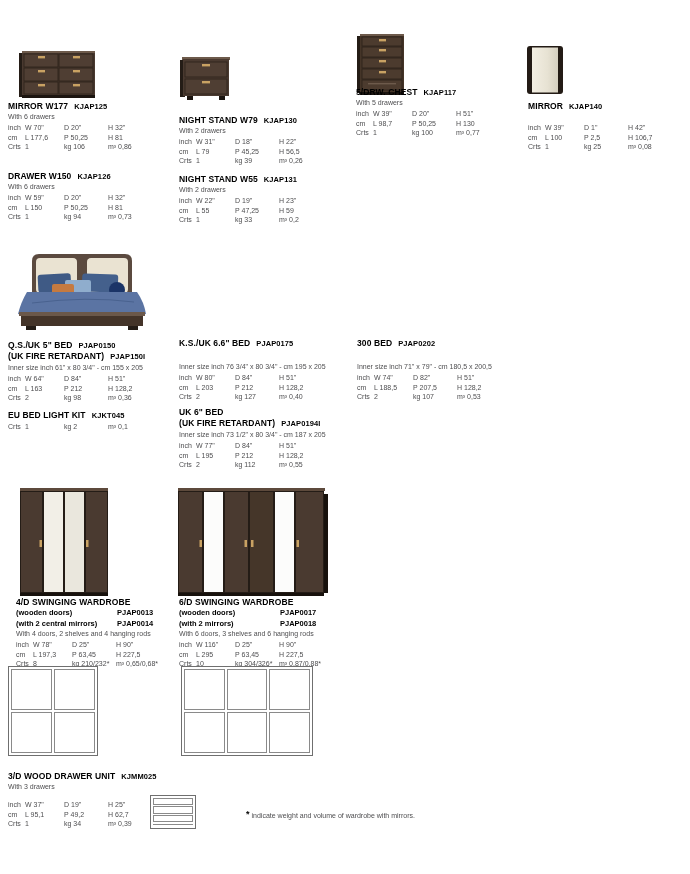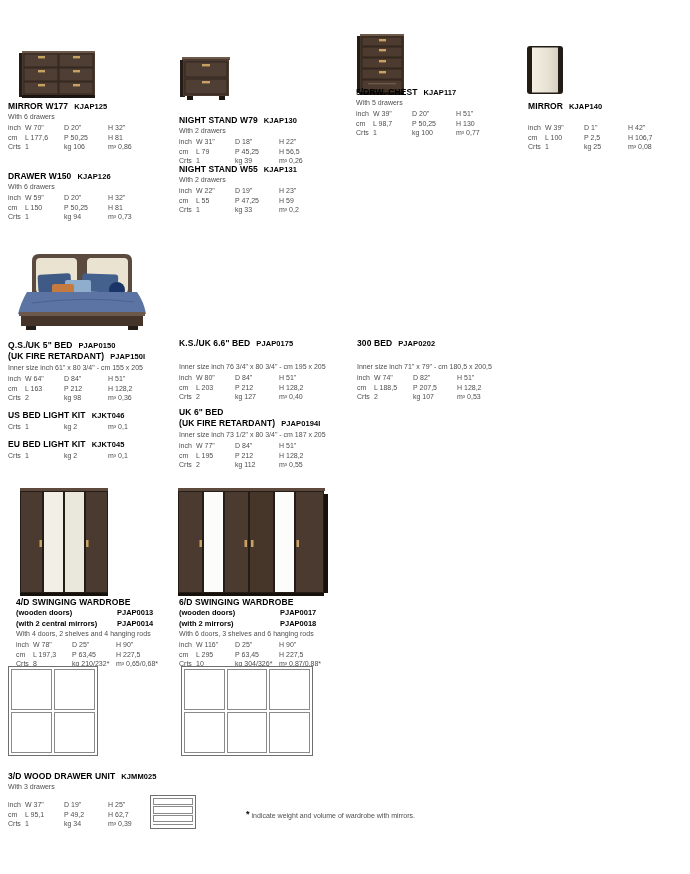--- a/index.html
+++ b/index.html
@@ -297,21 +297,21 @@
       </div>
       <div class="spec-row">
         <span class="spec-cell c0">Crts</span>
         <span class="spec-cell c1">1</span>
         <span class="spec-cell c2">kg  94</span>
         <span class="spec-cell c3">m³ 0,73</span>
       </div>
     </div>
 </section>
 
-<section class="product" style="left:179px;top:164px;width:165px">
+<section class="product" style="left:179px;top:174px;width:165px">
   <h3 class="title">
     <span>NIGHT STAND W55</span><span class="code">KJAP131</span>
   </h3>
   <p class="desc">With 2 drawers</p>
   <div class="spec">
       <div class="spec-row">
         <span class="spec-cell c0">inch</span>
         <span class="spec-cell c1">W 22"</span>
         <span class="spec-cell c2">D  19"</span>
         <span class="spec-cell c3">H  23"</span>
@@ -409,33 +409,20 @@
       <div class="spec-row">
         <span class="spec-cell c0">Crts</span>
         <span class="spec-cell c1">2</span>
         <span class="spec-cell c2">kg 107</span>
         <span class="spec-cell c3">m³ 0,53</span>
       </div>
     </div>
 </section>
 
 <section class="product" style="left:8px;top:410px;width:165px">
-  <div class="kit">
-    <h3 class="title">
-      <span>US BED LIGHT KIT</span><span class="code">KJKT046</span>
-    </h3>
-    <div class="spec">
-        <div class="spec-row">
-          <span class="spec-cell c0">Crts</span>
-          <span class="spec-cell c1">1</span>
-          <span class="spec-cell c2">kg 2</span>
-          <span class="spec-cell c3">m³ 0,1</span>
-        </div>
-      </div>
-  </div>
   <div class="kit">
     <h3 class="title">
       <span>EU BED LIGHT KIT</span><span class="code">KJKT045</span>
     </h3>
     <div class="spec">
         <div class="spec-row">
           <span class="spec-cell c0">Crts</span>
           <span class="spec-cell c1">1</span>
           <span class="spec-cell c2">kg 2</span>
           <span class="spec-cell c3">m³ 0,1</span>

